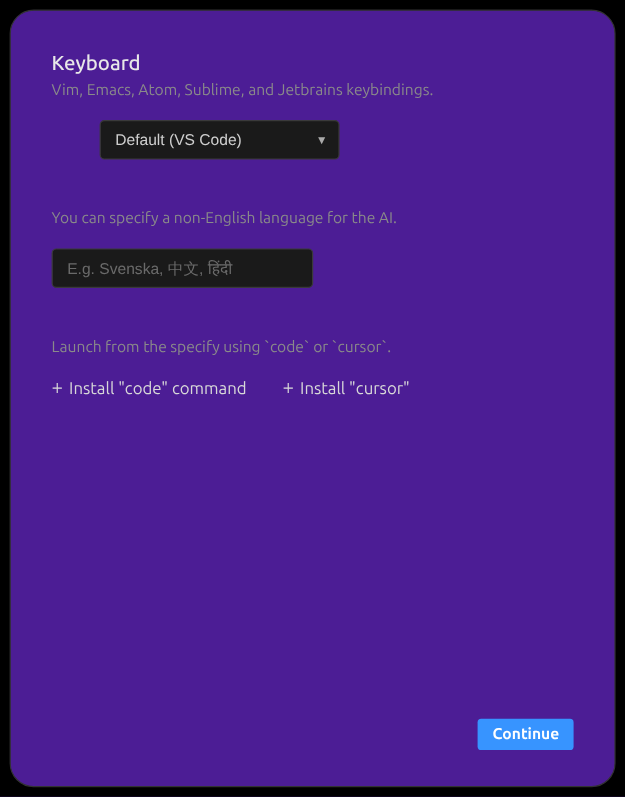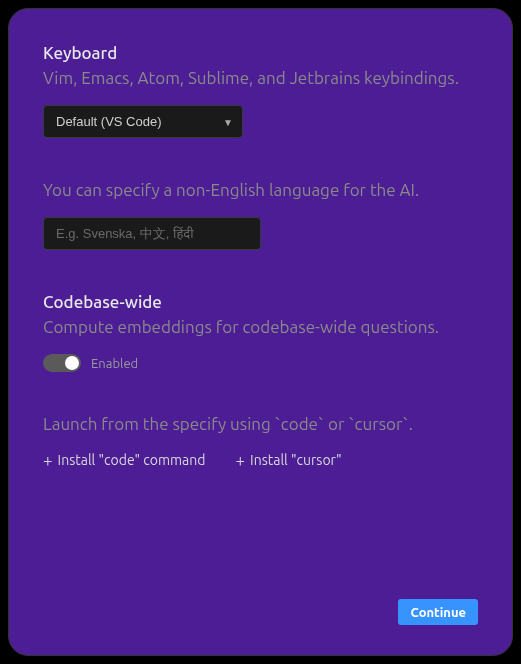--- a/index.html
+++ b/index.html
@@ -29,39 +29,40 @@
       margin-bottom: 42px;
     }
     .section-title {
       color: #e8e8e8;
       font-size: 17px;
       font-weight: 500;
       margin-bottom: 6px;
     }
     .section-desc {
       color: #8a8a8a;
-      font-size: 17px;
+      font-size: 13px;
       margin-bottom: 18px;
     }
     .select-wrap {
       position: relative;
       display: inline-block;
     }
     .text-select {
       background: #1a1a1a;
       border: 1px solid #3a3a3a;
       border-radius: 4px;
       color: #cfcfcf;
       font-size: 13px;
       padding: 8px 34px 8px 12px;
       width: 200px;
       height: 33px;
       appearance: none;
       -webkit-appearance: none;
       cursor: pointer;
+      margin-left: 40px;
     }
     .select-caret {
       position: absolute;
       right: 10px;
       top: 50%;
       transform: translateY(-50%);
       color: #aaa;
       font-size: 10px;
       pointer-events: none;
     }
@@ -158,30 +159,20 @@
       </select>
       <span class="select-caret">▼</span>
     </div>
   </div>
 
   <div class="section">
     <div class="section-desc">You can specify a non-English language for the AI.</div>
     <input type="text" class="text-input" placeholder="E.g. Svenska, 中文, हिंदी" style="">
   </div>
 
-  <div class="section">
-    <div class="section-title">Codebase-wide</div>
-    <div class="section-desc">Compute embeddings for codebase-wide questions.</div>
-    <div class="toggle-row">
-      <div class="toggle">
-        <div class="toggle-knob"></div>
-      </div>
-      <span class="toggle-label">Enabled</span>
-    </div>
-  </div>
 
   <div class="section" style="margin-bottom:0;">
     <div class="section-desc">Launch from the specify using `code` or `cursor`.</div>
     <div class="install-row">
       <button class="install-btn">
         <span class="plus-icon">+</span>
         <span>Install "code" command</span>
       </button>
       <button class="install-btn">
         <span class="plus-icon">+</span>

